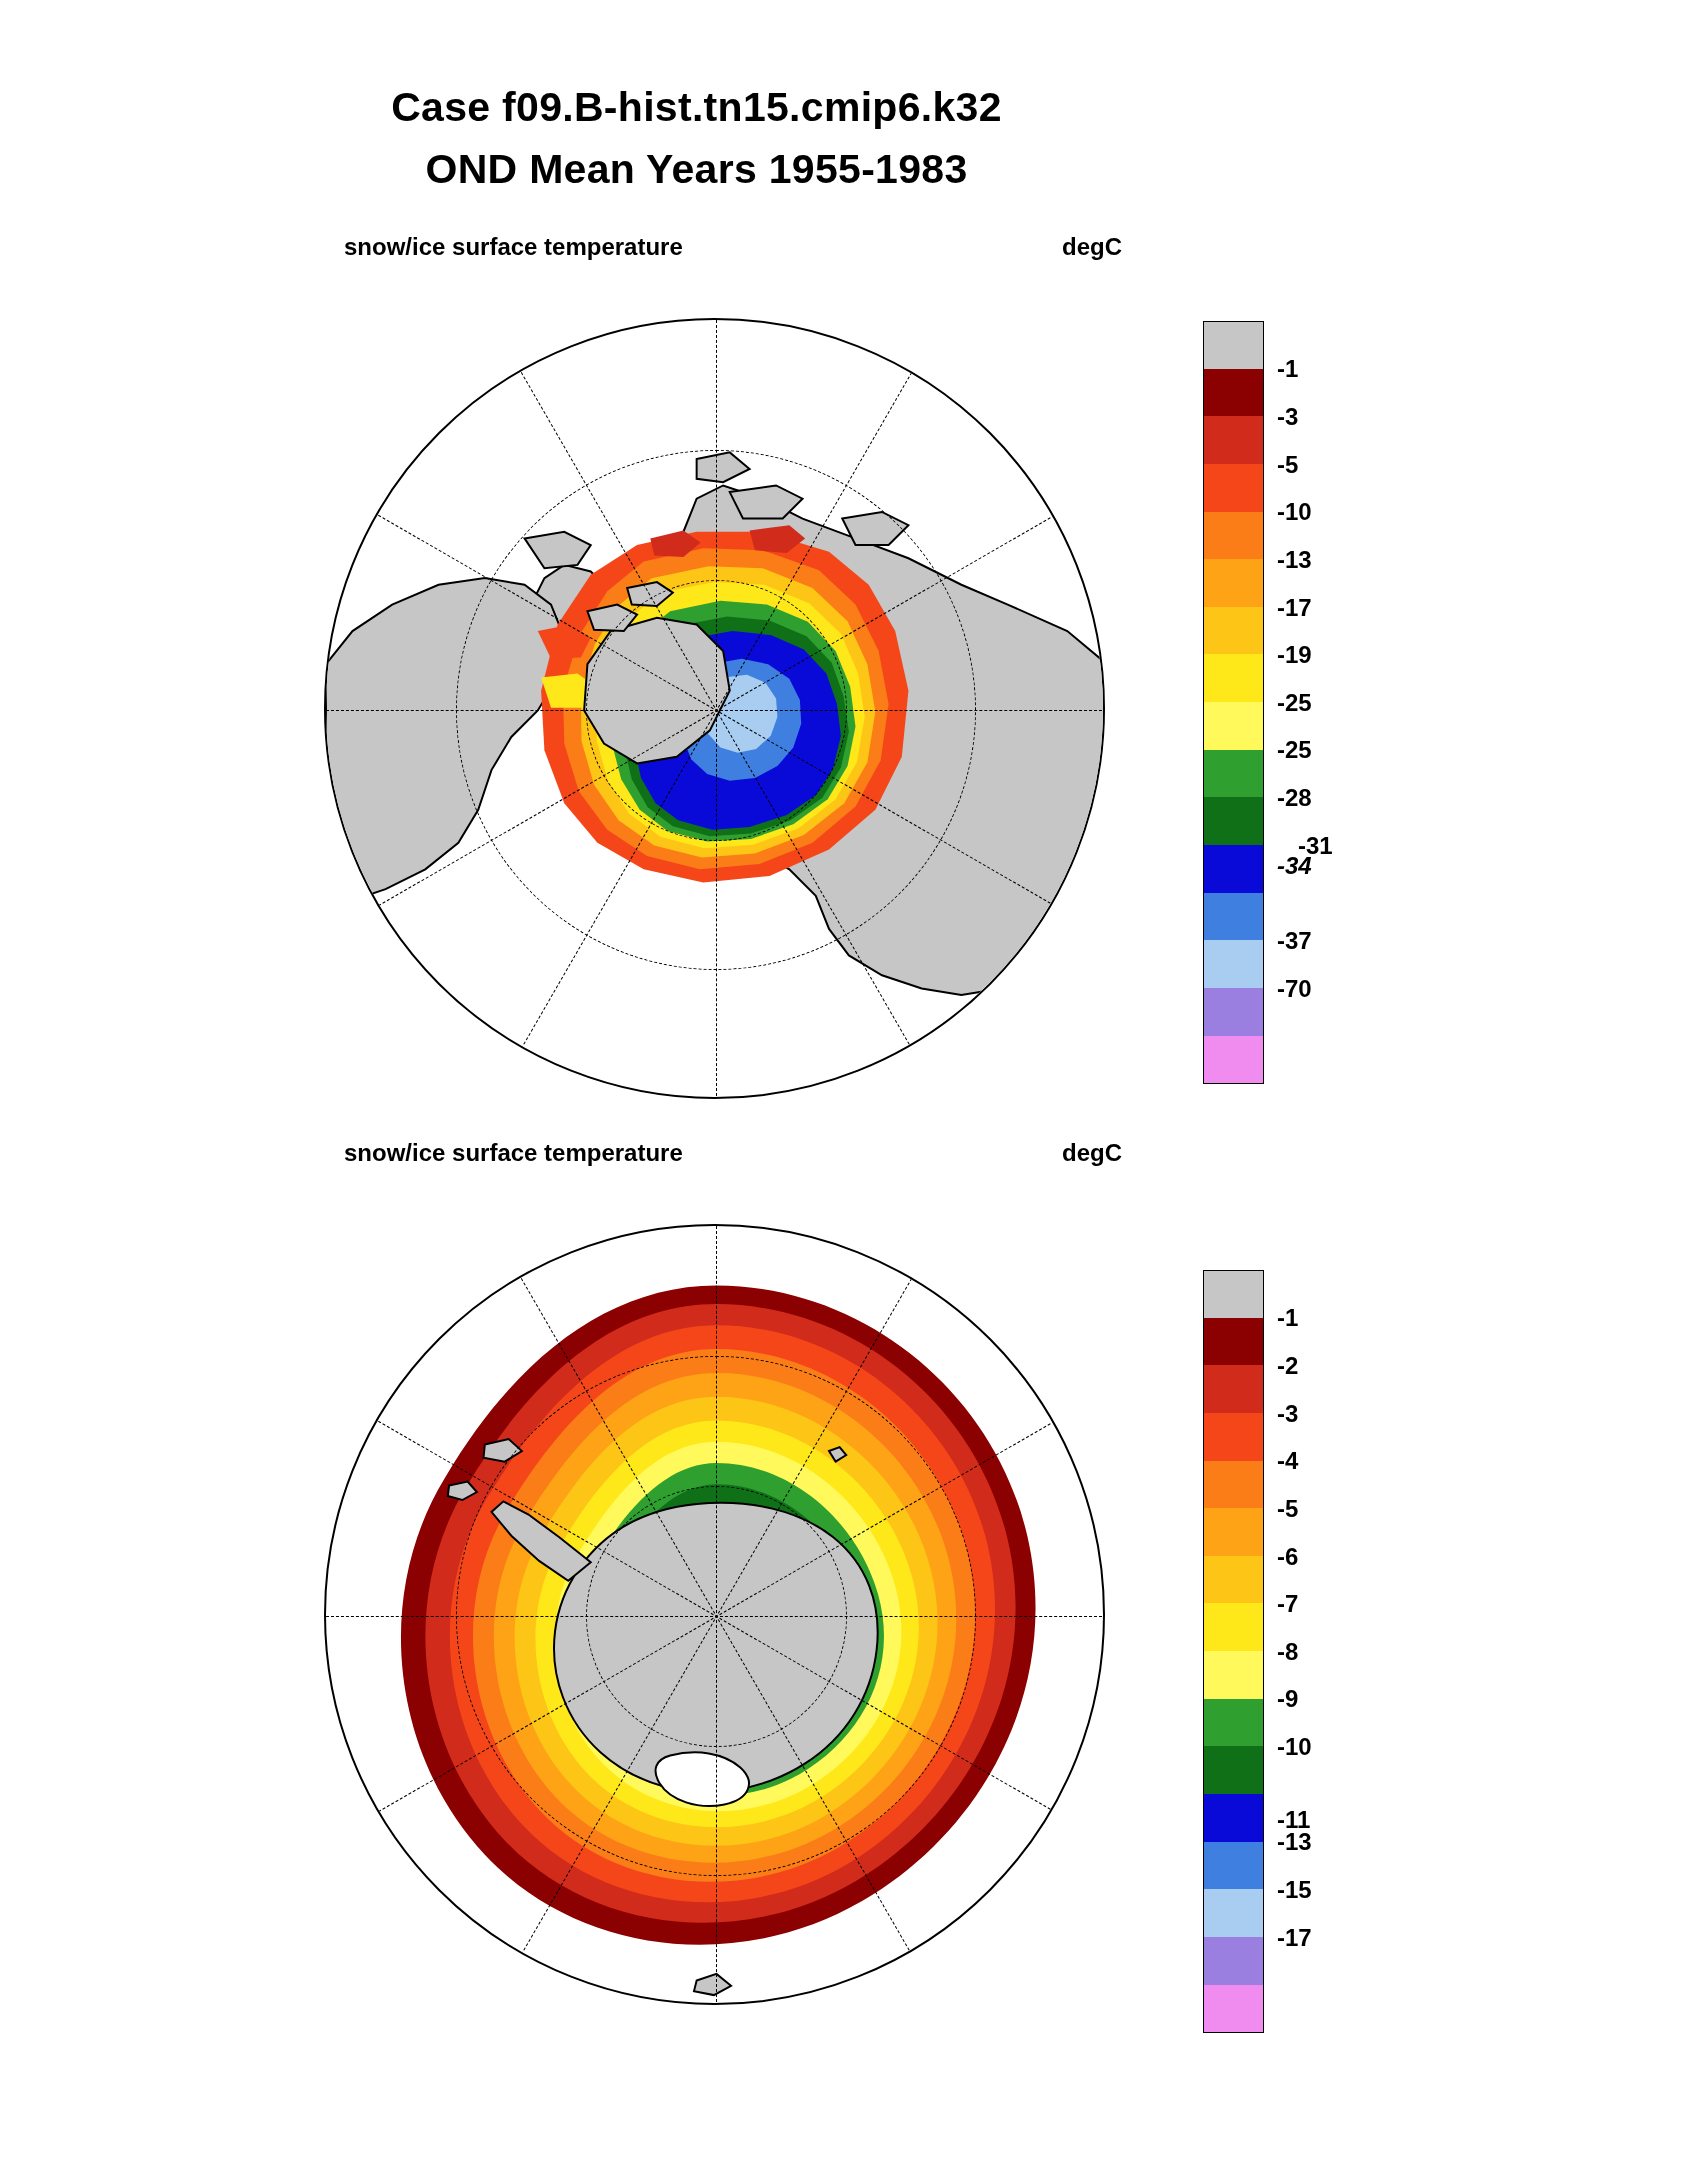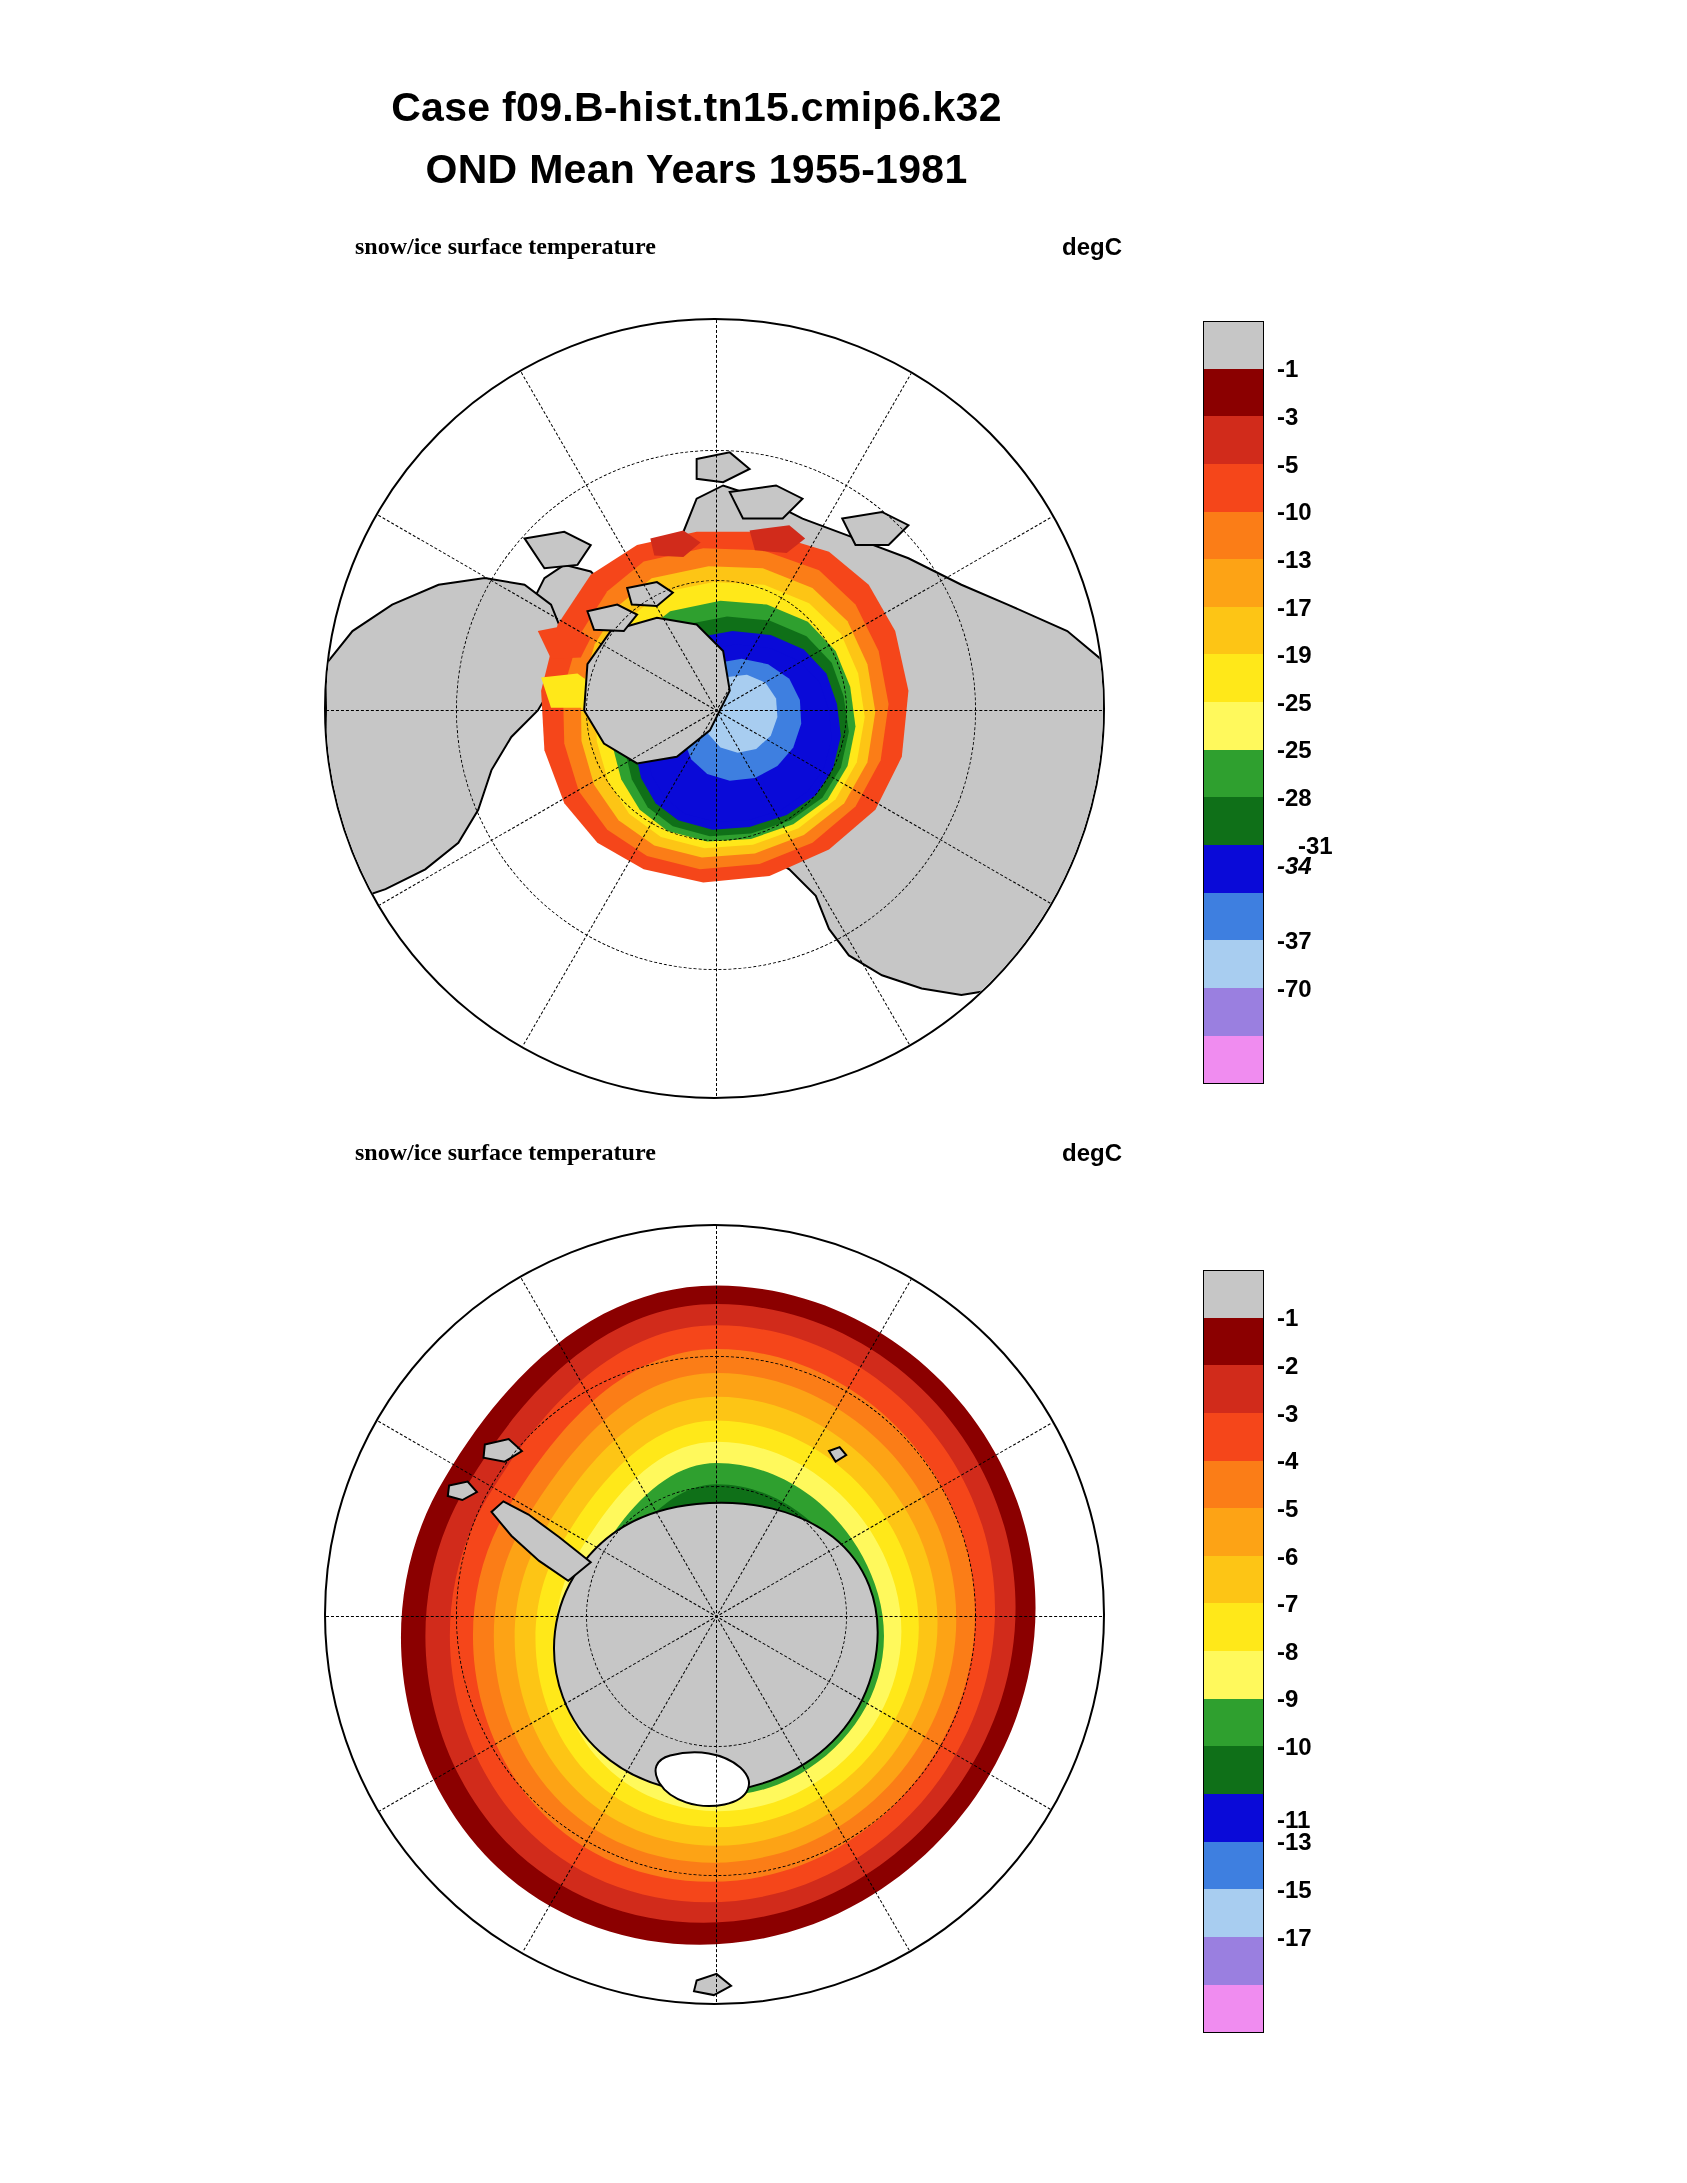--- a/index.html
+++ b/index.html
@@ -35,21 +35,21 @@
     line-height: 1.12;
   }
   .title-line1 { top: 85px; }
   .title-line2 { top: 147px; }
 
   .sub-head {
     position: absolute;
     font-weight: bold;
     font-size: 24px;
   }
-  .sub-head .var { position: absolute; left: 11px; white-space: nowrap; font-family: Liberation Serif, serif; }
+  .sub-head .var { position: absolute; left: 0; white-space: nowrap; }
   .sub-head .units { position: absolute; left: 718px; white-space: nowrap; }
 
   
   .panel {
     position: absolute;
   }
 
   .map-wrap {
     position: absolute;
     overflow: hidden;
@@ -102,21 +102,21 @@
     font-size: 24px;
     white-space: nowrap;
   }
 </style>
 </head>
 <body>
 
 <div class="page">
 
   <div class="main-title title-line1">Case f09.B-hist.tn15.cmip6.k32</div>
-  <div class="main-title title-line2">OND Mean   Years 1955-1981</div>
+  <div class="main-title title-line2">OND Mean   Years 1955-1983</div>
 
   <div class="panel" style="left:0; top:0; width:1687px; height:1138px;">
 
     <div class="sub-head" style="left:344px; top:233px; width:926px; height:30px;">
       <span class="var">snow/ice surface temperature</span>
       <span class="units">degC</span>
     </div>
 
     <div class="map-wrap" style="left:304px; top:311px; width:820px; height:814px;">
 

